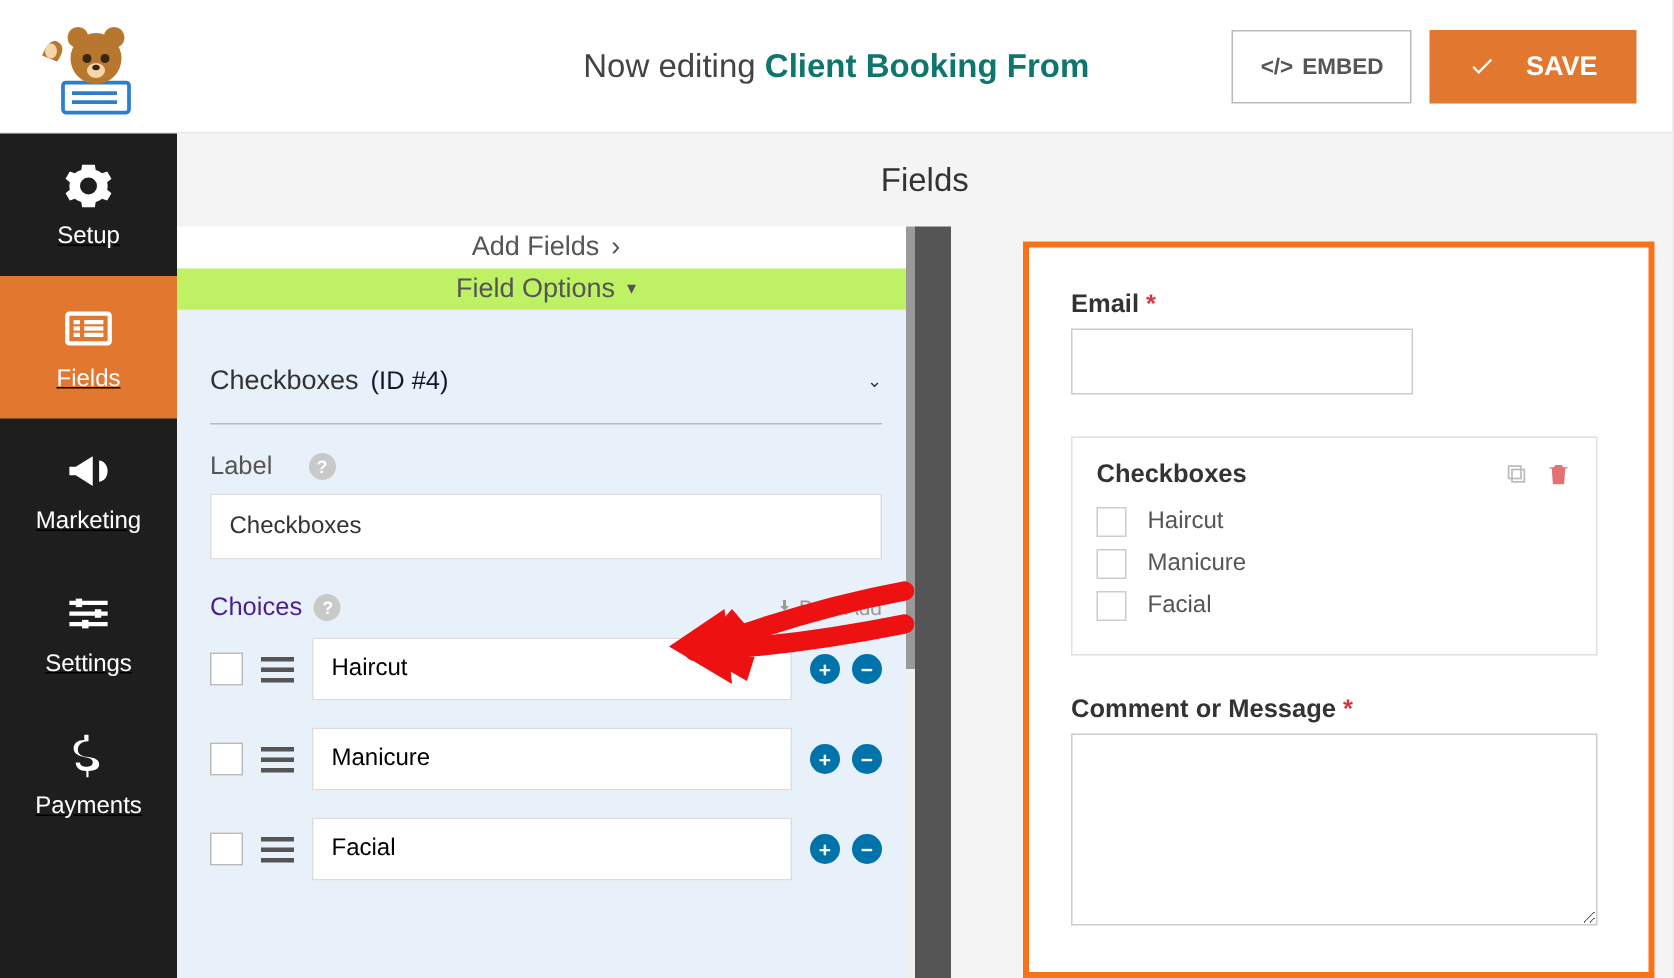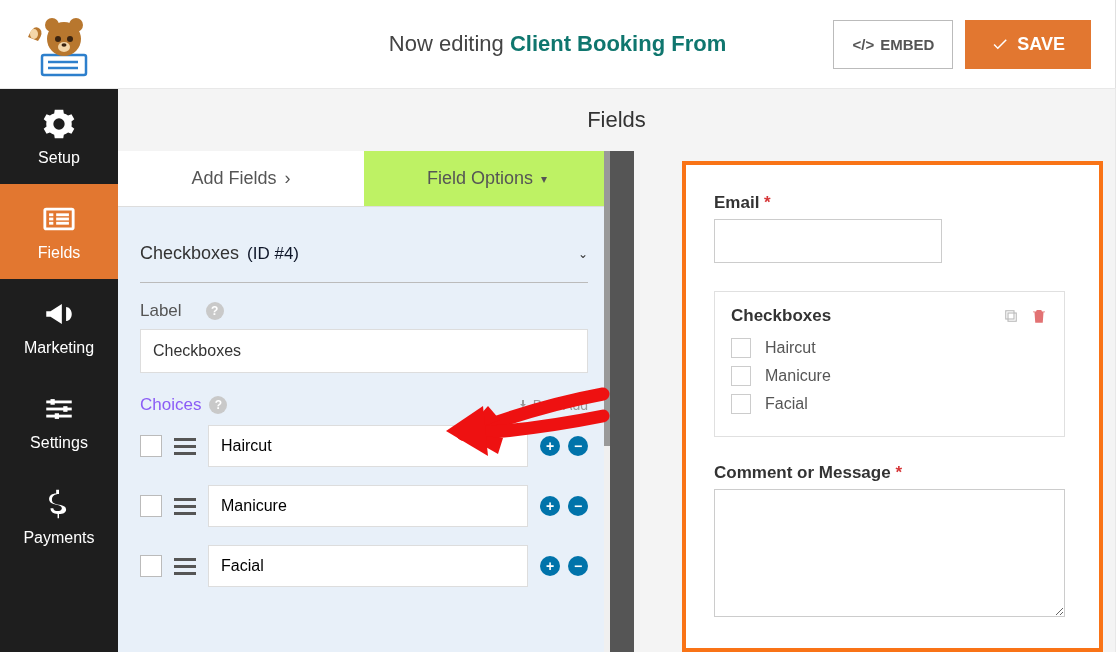--- a/index.html
+++ b/index.html
@@ -3,34 +3,34 @@
 <meta charset="utf-8">
 <style>
 * { box-sizing: border-box; margin: 0; padding: 0; }
 body { font-family: -apple-system, BlinkMacSystemFont, "Segoe UI", Arial, sans-serif; font-size: 14px; background: #fff; width: 1116px; height: 652px; overflow: hidden; position: relative; }
 .topbar { height: 88px; border-right: 1px solid #e0e0e0; display: flex; align-items: center; padding: 0 24px; position: relative; }
 .logo { width: 72px; height: 66px; position: relative; }
 .topbar-center { position: absolute; left: 50%; transform: translateX(-50%); font-size: 22px; color: #444; }
 .topbar-center .bold { font-weight: 700; color: #0f766e; }
 .topbar-right { margin-left: auto; display: flex; gap: 12px; }
 .btn-embed { border: 1px solid #bbb; background: #fff; color: #555; font-size: 15px; font-weight: 600; padding: 14px 18px; cursor: pointer; display: flex; align-items: center; gap: 6px; }
-.btn-save { border: none; background: #e27730; color: #fff; font-size: 18px; font-weight: 700; padding: 14px 26px; cursor: pointer; display: flex; align-items: center; gap: 8px; }
+.btn-save { border: none; background: #e27730; color: #fff; font-size: 18px; font-weight: 700; padding: 14px 26px; cursor: pointer; display: flex; align-items: center; gap: 20px; }
 .body { display: flex; height: calc(100% - 88px); background: #f4f4f4; border-top: 1px solid #e8e8e8; border-right: 1px solid #e8e8e8; }
-.rail { width: 118px; background: #1e1e1e; display: flex; flex-direction: column; }
+.rail { width: 118px; background: #1e1e1e; display: flex; flex-direction: column; text-decoration: underline; }
 .rail-item { height: 95px; display: flex; flex-direction: column; align-items: center; justify-content: center; gap: 8px; color: #fff; cursor: pointer; font-size: 16px; }
 .rail-item.active { background: #e27730; }
 .rail-item svg { width: 34px; height: 34px; fill: #fff; }
 .main { flex: 1; display: flex; flex-direction: column; }
 .main-title { height: 62px; display: flex; align-items: center; justify-content: center; font-size: 22px; color: #333; background: #f4f4f4; }
 .workspace { flex: 1; display: flex; background: #f4f4f4; position: relative; }
 .options-panel { width: 492px; display: flex; flex-direction: column; position: relative; }
 .scrollbar-fake { position: absolute; right: 0; top: 0; bottom: 0; width: 6px; background: #f0f0f0; }
 .scrollbar-thumb { width: 6px; background: #999; height: 295px; }
 .divider-dark { width: 24px; background: #555; }
-.tabs { display: flex; height: 56px; border-bottom: 1px solid #ddd; }
+.tabs { display: flex; height: 56px; border-bottom: 1px solid #ddd; flex-direction: column; }
 .tab { flex: 1; display: flex; align-items: center; justify-content: center; gap: 8px; font-size: 18px; color: #555; cursor: pointer; }
 .tab.add { background: #fff; }
 .tab.options { background: #bef264; }
 .field-options-body { background: #e8f0f9; padding: 18px 22px; flex: 1; }
 .section-head { display: flex; align-items: center; gap: 8px; font-size: 18px; color: #333; padding: 18px 0; border-bottom: 1px solid #bbb; margin-bottom: 18px; position: relative; }
 .section-head .id { color: #0f172a; font-size: 17px; }
 .section-head .chev { margin-left: auto; }
 .lbl-row { display: flex; align-items: center; gap: 24px; color: #555; font-size: 17px; margin-bottom: 8px; }
 .help-circle { width: 18px; height: 18px; border-radius: 50%; background: #c9c9c9; color: #fff; display: inline-flex; align-items: center; justify-content: center; font-size: 12px; font-weight: bold; }
 .text-input { width: 100%; height: 44px; border: 1px solid #ddd; background: #fff; padding: 0 12px; font-size: 16px; color: #333; }
@@ -159,21 +159,21 @@
             <span class="chev" style="font-size:12px">⌄</span>
           </div>
 
           <div class="lbl-row">
             <span>Label</span>
             <span class="help-circle">?</span>
           </div>
           <input class="text-input" value="Checkboxes" style="">
 
           <div class="choices-head">
-            <span style="font-size:17px;color:#8b5cf6">Choices</span>
+            <span style="font-size:17px;color:#4c1d95">Choices</span>
             <span class="help-circle">?</span>
             <span class="bulk-add">
               <svg width="12" height="12" viewBox="0 0 24 24">
                   <path fill="#999" d="M12 16l-6-6h4V2h4v8h4l-6 6zm-8 2h16v2H4v-2z"></path>
                 </svg>
               <span>Bulk Add</span>
             </span>
           </div>
 
           <div class="choice-row">

